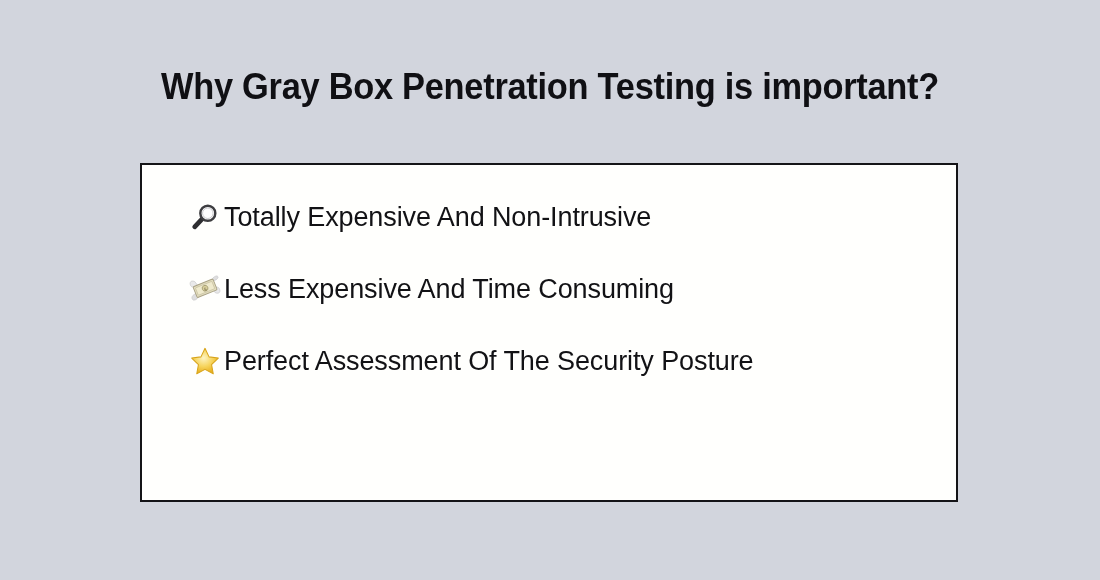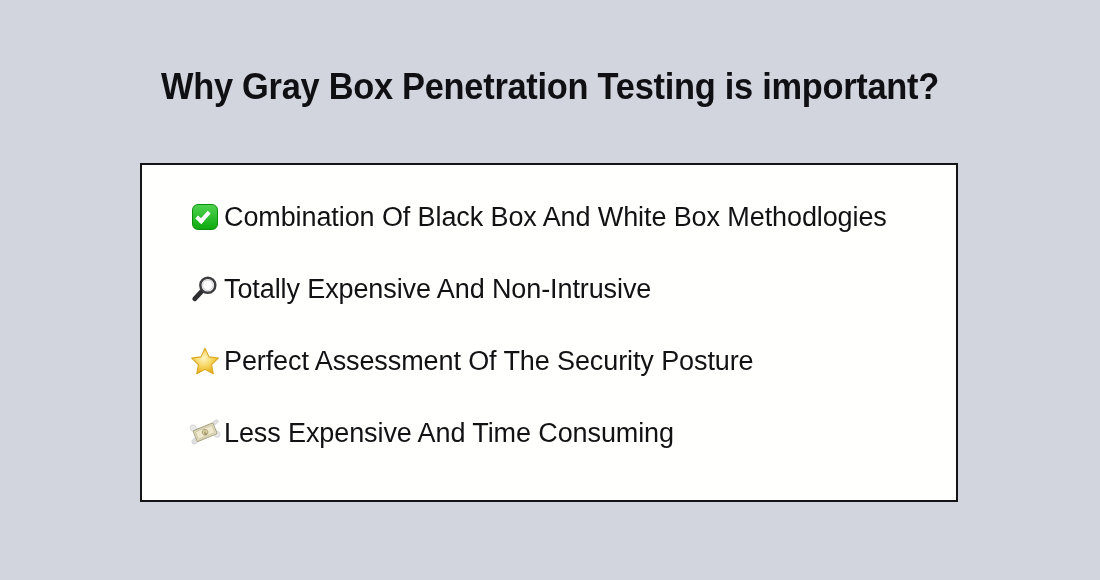--- a/index.html
+++ b/index.html
@@ -125,52 +125,30 @@
 </head>
 <body>
 
 <div class="slide">
 
   <div class="page-title">Why Gray Box Penetration Testing is important?</div>
 
   <div class="card">
     <div class="bullet-list">
 
-      <div class="bullet-row">
-        <span class="bullet-icon">
-          <span class="ico-check"></span>
-        </span>
-        <span class="bullet-text">Combination Of Black Box And White Box Methodlogies</span>
-      </div>
 
       <div class="bullet-row">
         <span class="bullet-icon">
           <svg class="ico-magnifier" viewBox="0 0 32 32">
             <line x1="13.5" y1="17.5" x2="5" y2="26.5" stroke="#2e2e31" stroke-width="5" stroke-linecap="round"></line>
             <circle cx="19" cy="12" r="8" fill="#ffffff" stroke="#3d3d40" stroke-width="2.6"></circle>
             <circle cx="19" cy="12" r="5.6" fill="#fdfdfd" stroke="#b9b9bd" stroke-width="0.8"></circle>
           </svg>
         </span>
         <span class="bullet-text">Totally Expensive And Non-Intrusive</span>
-      </div>
-
-      <div class="bullet-row">
-        <span class="bullet-icon">
-          <svg class="ico-star" viewBox="0 0 32 32">
-            <defs>
-              <radialGradient id="starGrad" cx="45%" cy="38%" r="62%">
-                <stop offset="0%" stop-color="#fdf4c4"></stop>
-                <stop offset="55%" stop-color="#f6d45c"></stop>
-                <stop offset="100%" stop-color="#e8ae1c"></stop>
-              </radialGradient>
-            </defs>
-            <path d="M16 2.5 L20.3 11.6 L30.2 12.9 L23 19.9 L24.8 29.6 L16 24.9 L7.2 29.6 L9 19.9 L1.8 12.9 L11.7 11.6 Z" fill="url(#starGrad)" stroke="#d8a41a" stroke-width="1.1" stroke-linejoin="round"></path>
-          </svg>
-        </span>
-        <span class="bullet-text">Perfect Assessment Of The Security Posture</span>
       </div>
 
       <div class="bullet-row">
         <span class="bullet-icon">
           <svg class="ico-money" viewBox="0 0 34 30">
 
             <path d="M6 7 C1 5 0 9 2 12 C4 14 7 13 9 11 Z" fill="#e9e9ea" stroke="#c6c6c8" stroke-width="0.7"></path>
             <path d="M28 19 C33 21 34 17 32 14 C30 12 27 13 25 15 Z" fill="#e9e9ea" stroke="#c6c6c8" stroke-width="0.7"></path>
             <path d="M7 20 C2 22 2 26 5 27 C8 27 10 24 10 22 Z" fill="#dededf" stroke="#c6c6c8" stroke-width="0.7"></path>
             <path d="M27 6 C32 4 32 1 29 1 C26 2 24 4 24 7 Z" fill="#dededf" stroke="#c6c6c8" stroke-width="0.7"></path>
@@ -179,15 +157,31 @@
               <rect x="5.5" y="8" width="23" height="12.5" rx="1.2" fill="#e2ddbe" stroke="#a9a184" stroke-width="1"></rect>
               <rect x="7.5" y="10" width="19" height="8.5" rx="0.8" fill="#efeacd" stroke="#c0b898" stroke-width="0.6"></rect>
               <circle cx="17" cy="14.2" r="3.1" fill="#d9cf9c" stroke="#a0996f" stroke-width="0.8"></circle>
               <text x="17" y="17" text-anchor="middle" font-size="5" fill="#7d7552" font-family="'Liberation Sans',sans-serif">$</text>
             </g>
           </svg>
         </span>
         <span class="bullet-text">Less Expensive And Time Consuming</span>
       </div>
 
+      <div class="bullet-row">
+        <span class="bullet-icon">
+          <svg class="ico-star" viewBox="0 0 32 32">
+            <defs>
+              <radialGradient id="starGrad" cx="45%" cy="38%" r="62%">
+                <stop offset="0%" stop-color="#fdf4c4"></stop>
+                <stop offset="55%" stop-color="#f6d45c"></stop>
+                <stop offset="100%" stop-color="#e8ae1c"></stop>
+              </radialGradient>
+            </defs>
+            <path d="M16 2.5 L20.3 11.6 L30.2 12.9 L23 19.9 L24.8 29.6 L16 24.9 L7.2 29.6 L9 19.9 L1.8 12.9 L11.7 11.6 Z" fill="url(#starGrad)" stroke="#d8a41a" stroke-width="1.1" stroke-linejoin="round"></path>
+          </svg>
+        </span>
+        <span class="bullet-text">Perfect Assessment Of The Security Posture</span>
+      </div>
+
     </div>
   </div>
 </div>
 
 </body></html>

